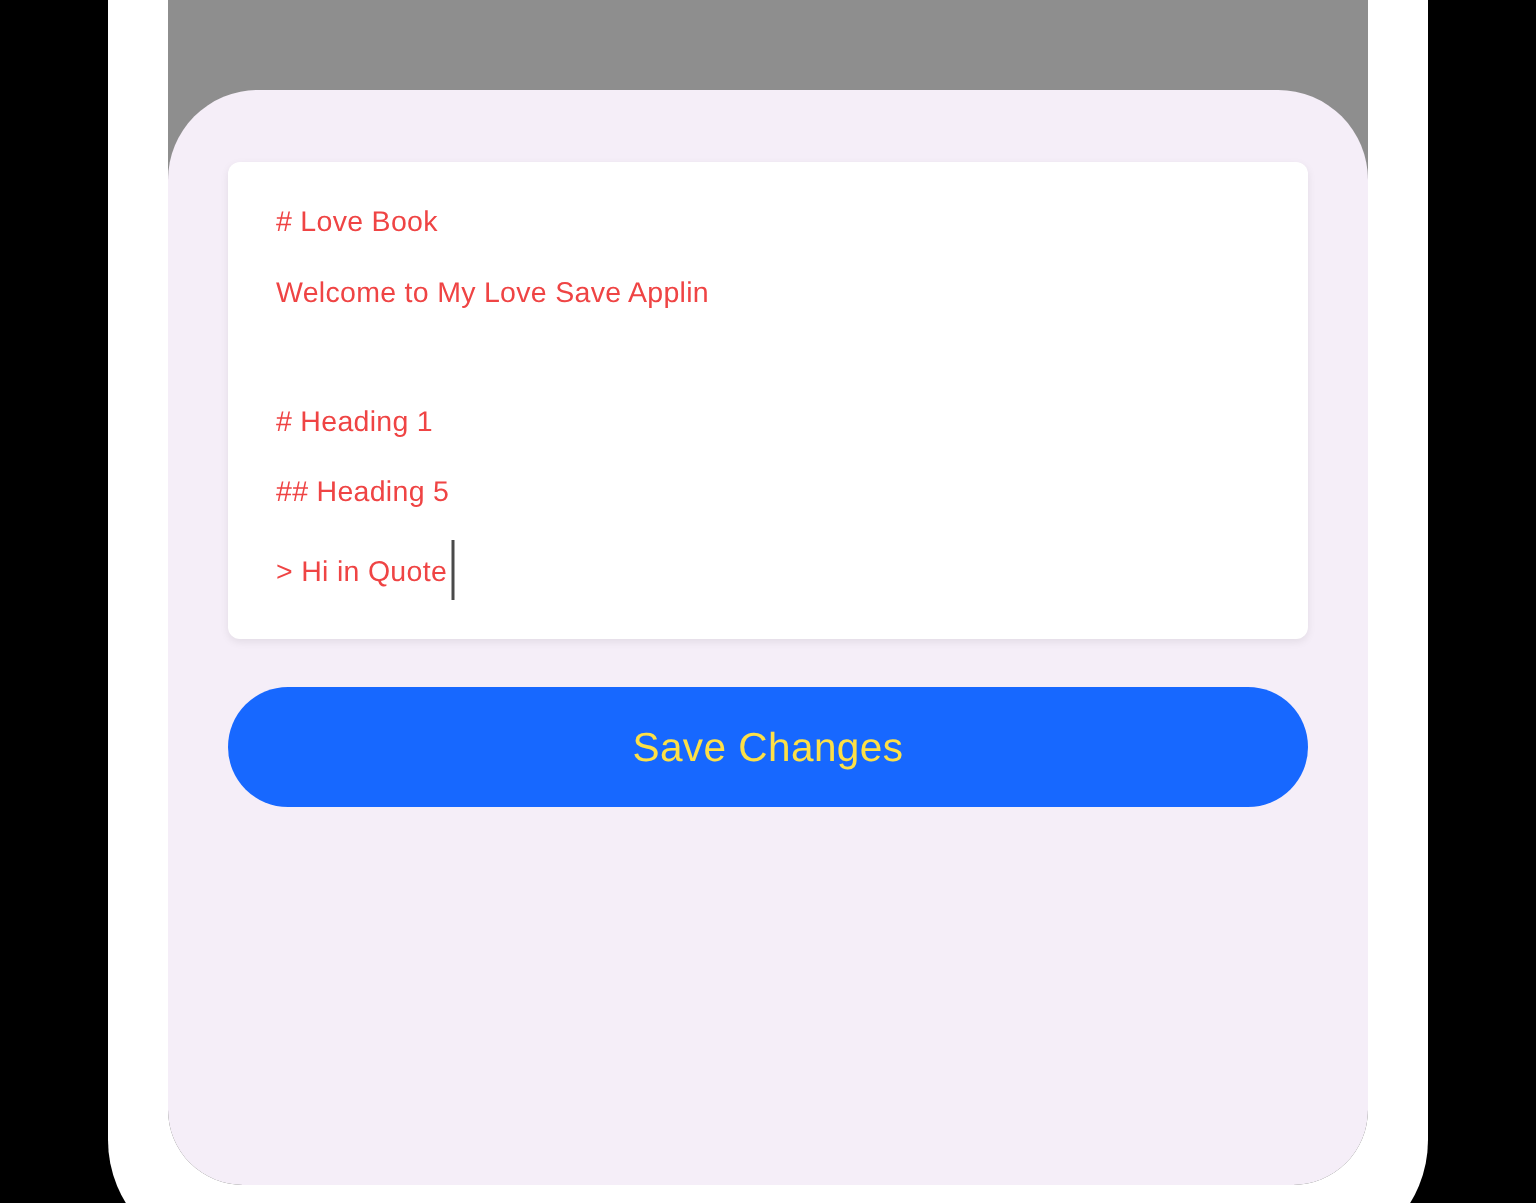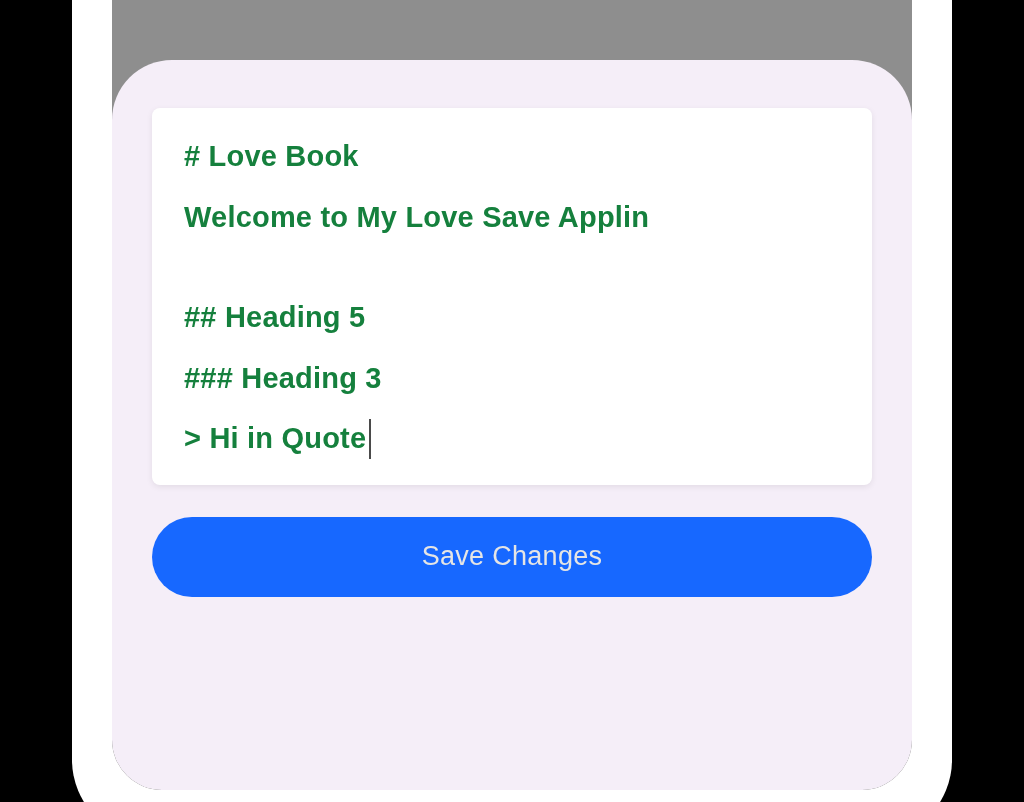--- a/index.html
+++ b/index.html
@@ -42,26 +42,26 @@
       padding: 48px 40px 40px 40px;
     }
     .editor-card {
       background: #ffffff;
       border-radius: 8px;
       padding: 28px 32px 24px 32px;
       box-shadow: 0 2px 6px rgba(0,0,0,0.08);
       position: relative;
     }
     .editor-line {
-      font-size: 29px;
-      color: #15803d;
+      font-size: 19px;
+      color: #ef4444;
       line-height: 1.4;
       margin-bottom: 20px;
       letter-spacing: 0.2px;
-      font-weight: 700;
+      font-weight: 400;
     }
     .editor-line.last {
       margin-bottom: 0;
       display: inline-block;
       position: relative;
       text-align: right;
     }
     .editor-spacer {
       height: 40px;
     }
@@ -75,39 +75,39 @@
       position: relative;
       top: -2px;
     }
     .save-button {
       margin-top: 32px;
       width: 100%;
       height: 80px;
       background: #1768ff;
       border: none;
       border-radius: 50px;
-      color: #e5e5e5;
+      color: #fde047;
       font-size: 27px;
       font-weight: 400;
       cursor: pointer;
       letter-spacing: 0.3px;
     }
   </style>
 </head>
 <body>
 
 <div class="phone-frame">
   <div class="phone-screen">
     <div class="modal-panel">
       <div class="editor-card">
         <div class="editor-line"># Love Book</div>
         <div class="editor-line">Welcome to My Love Save Applin</div>
         <div class="editor-spacer"></div>
+        <div class="editor-line"># Heading 1</div>
         <div class="editor-line">## Heading 5</div>
-        <div class="editor-line">### Heading 3</div>
         <div class="editor-line last">
           <span>&gt; Hi in Quote</span><span class="cursor"></span>
         </div>
       </div>
       <button class="save-button">Save Changes</button>
     </div>
   </div>
 </div>
 
 </body></html>

